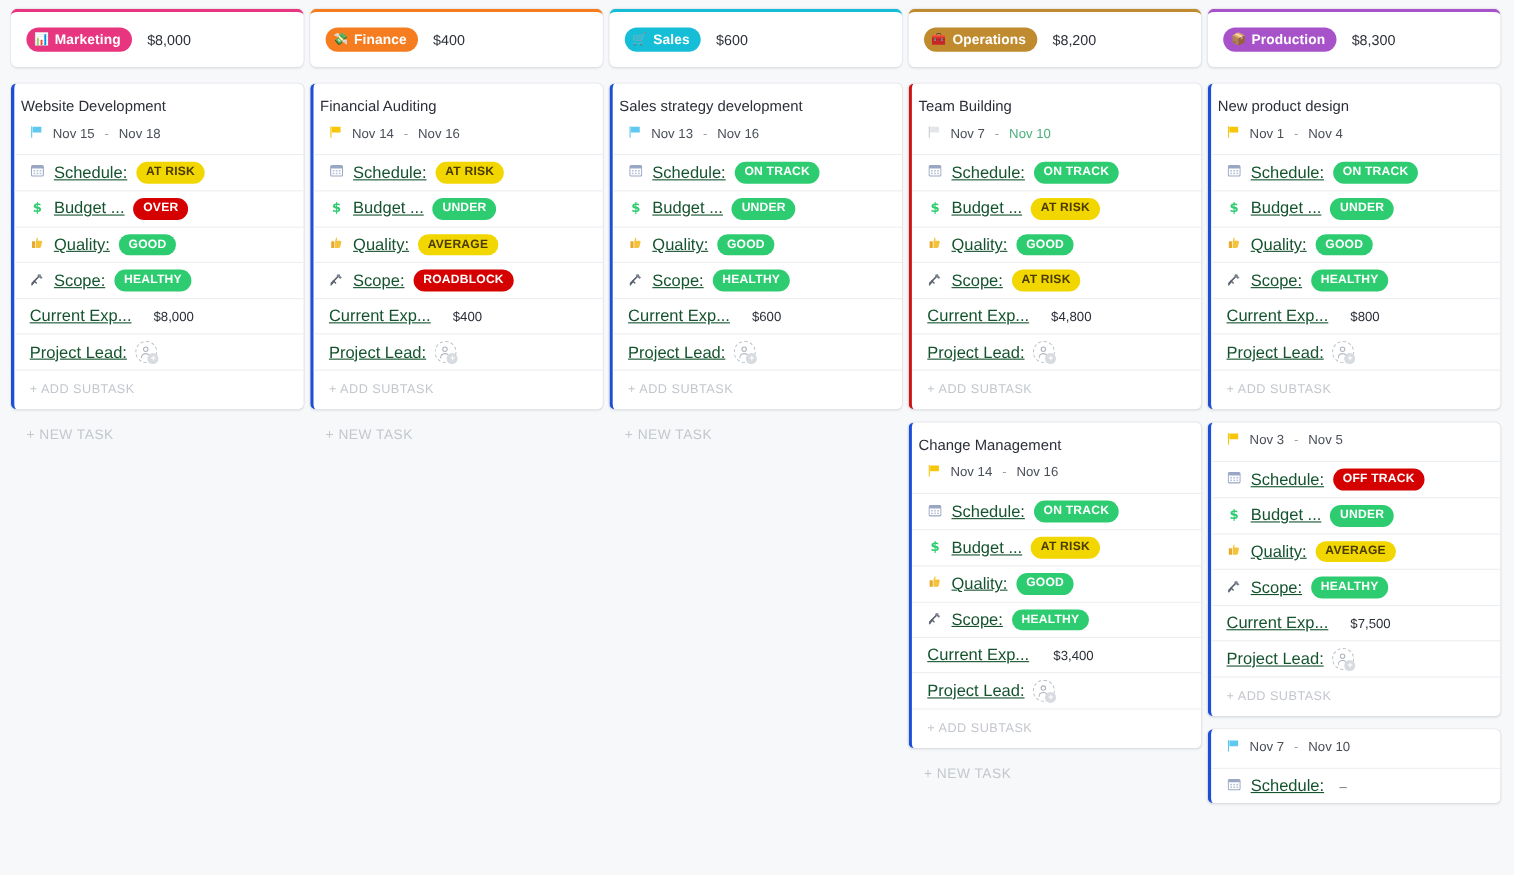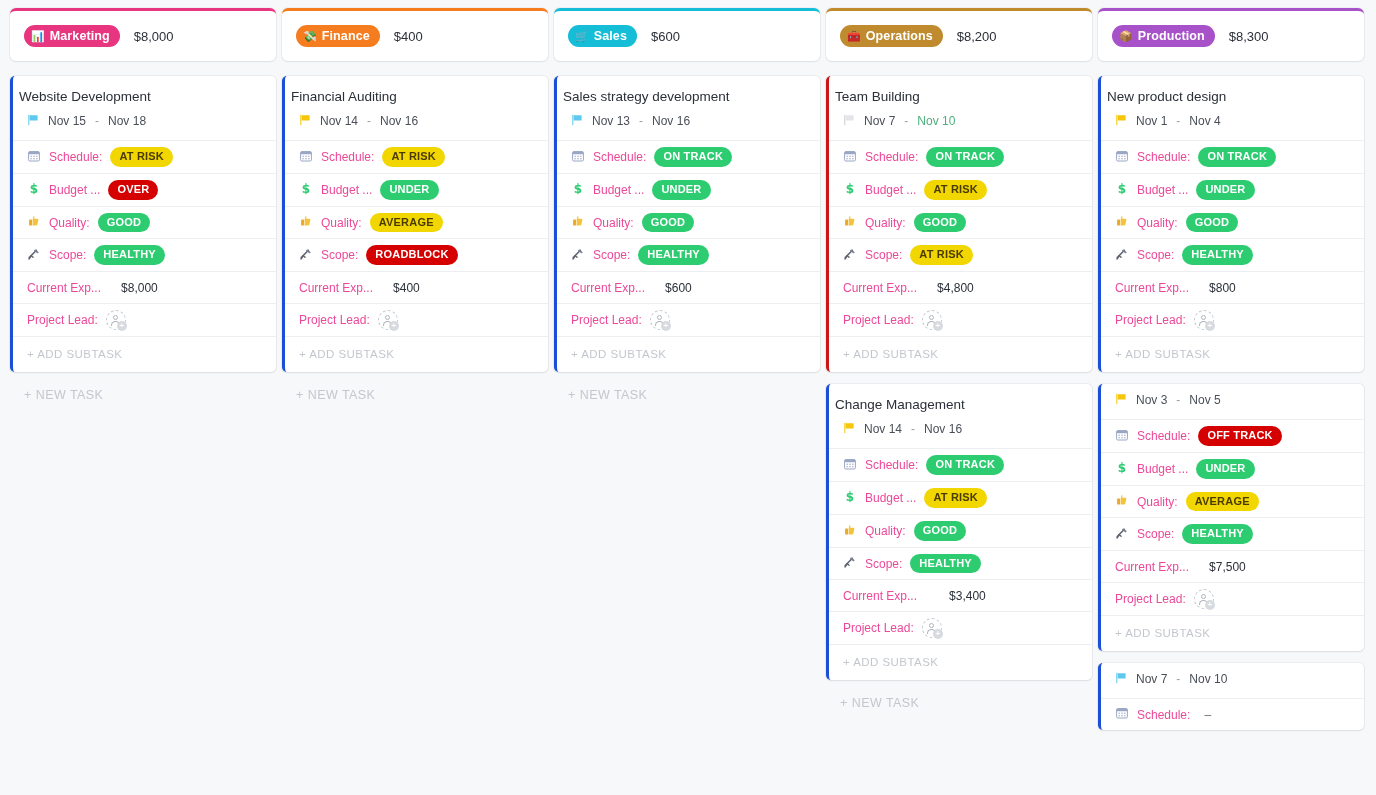--- a/index.html
+++ b/index.html
@@ -76,21 +76,21 @@
 
   .row {
     display: flex;
     align-items: center;
     gap: 8px;
     padding: 6px 14px;
     border-top: 1px solid #edeef1;
     min-height: 32px;
   }
   .row .ico { font-size: 11.5px; width: 14px; line-height: 1; text-align: center; }
-  .row .lbl { font-size: 12px; color: #ec4899; white-space: nowrap; }
+  .row .lbl { font-size: 15px; color: #14532d; white-space: nowrap; text-decoration: underline; }
   .row .val { font-size: 12px; color: #2b2f38; }
   .row .dash { font-size: 12px; color: #6b7078; padding-left: 6px; }
 
   .badge {
     display: inline-block;
     border-radius: 11px;
     padding: 3px 9px;
     font-size: 11px;
     font-weight: 700;
     letter-spacing: .2px;
@@ -503,21 +503,21 @@
                 <path d="M1.2 9.6 L8.4 2.2" stroke="#5b6270" stroke-width="1.5" stroke-linecap="round"></path>
                 <path d="M7.2 1.2 L10.8 4.2 L9.3 5.6 L5.9 2.5 Z" fill="#7b8290"></path>
                 <path d="M3.1 7.5 L5.1 9.3" stroke="#5b6270" stroke-width="1.3" stroke-linecap="round"></path>
                 <path d="M1 11 L3.2 8.2" stroke="#5b6270" stroke-width="1.3" stroke-linecap="round"></path>
               </svg></span>
             <span class="lbl">Scope:</span>
             <span class="badge green">HEALTHY</span>
           </div>
           <div class="row">
             <span class="lbl">Current Exp...</span>
-            <span class="val" style="margin-left: 24px; text-align: center;">$3,400</span>
+            <span class="val" style="margin-left: 14px; text-align: center;">$3,400</span>
           </div>
           <div class="row">
             <span class="lbl">Project Lead:</span>
             <span class="avatar">
               <span class="head"></span>
               <span class="body"></span>
               <span class="plus">+</span>
             </span>
           </div>
           <div class="add-subtask">+ ADD SUBTASK</div>

